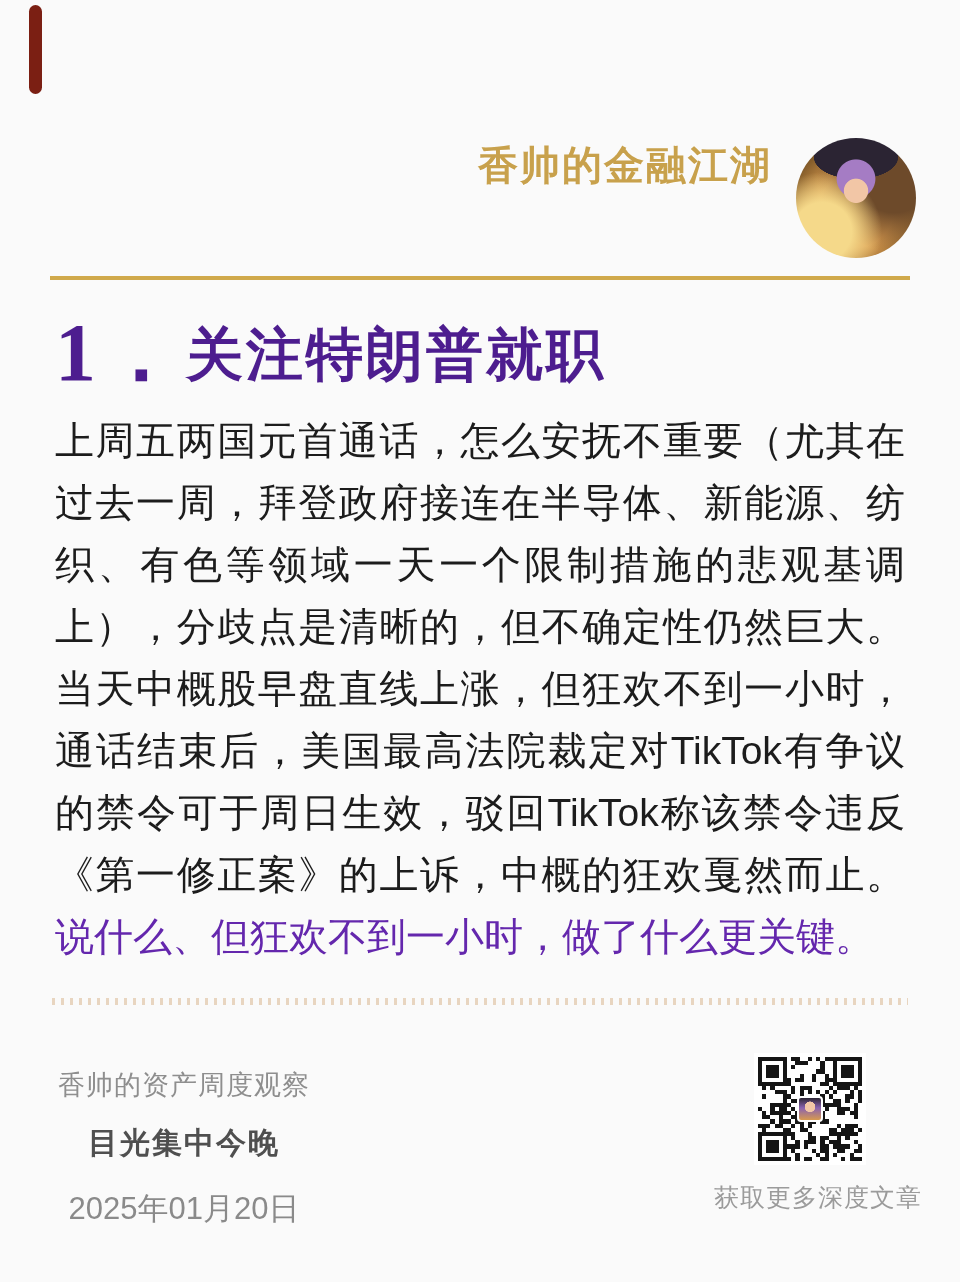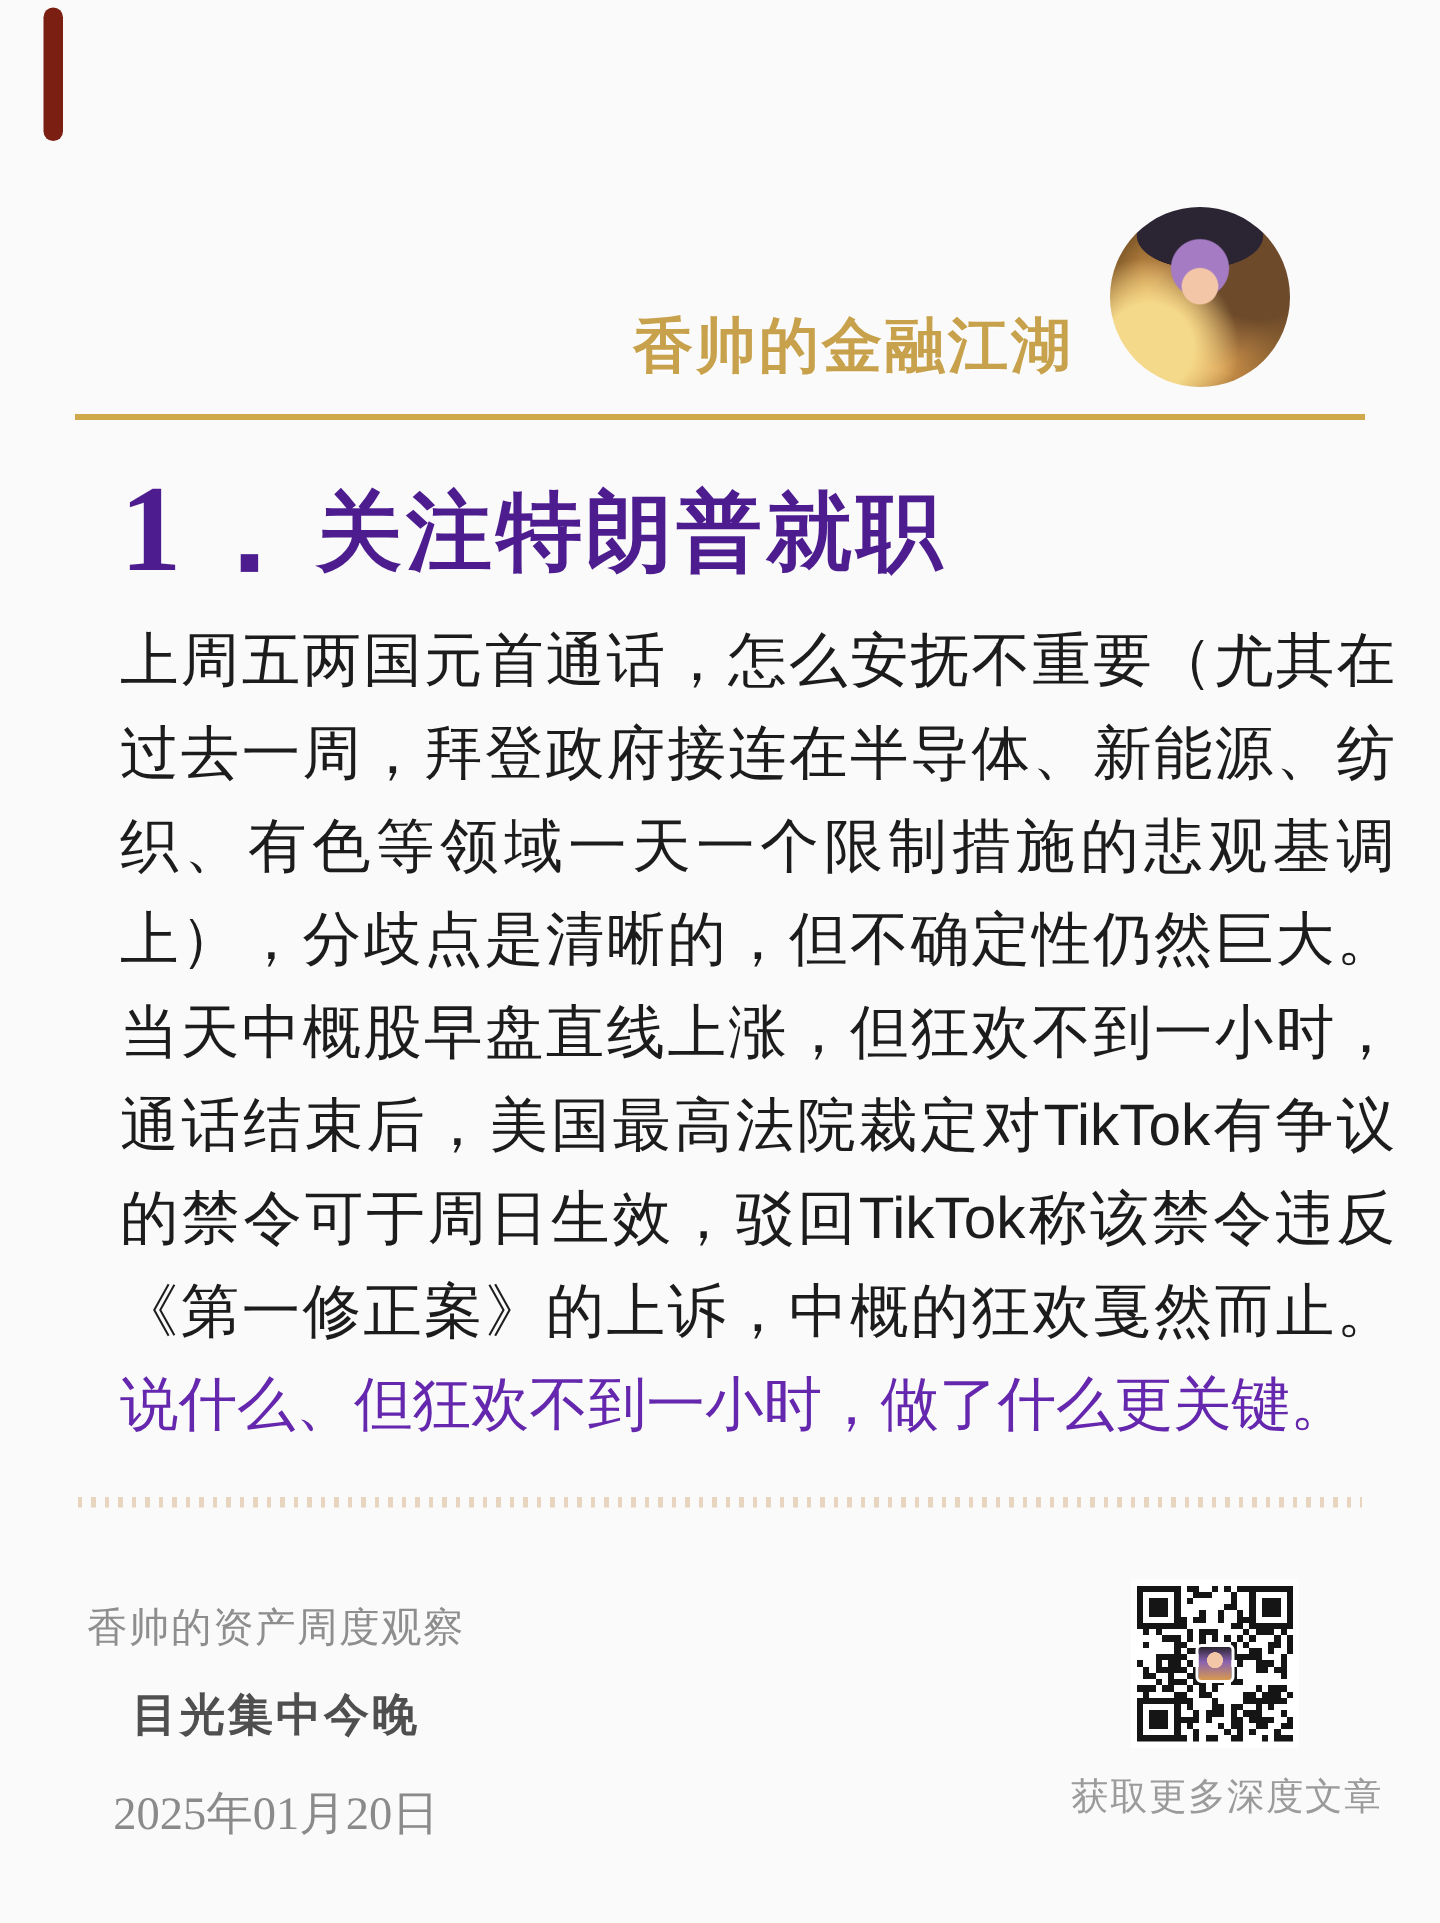--- a/index.html
+++ b/index.html
@@ -17,24 +17,24 @@
     position: absolute;
     left: 29px;
     top: 5px;
     width: 13px;
     height: 89px;
     border-radius: 7px;
     background: #7b1f13;
   }
   .header {
     padding-top: 138px;
-    padding-right: 100px;
+    padding-right: 44px;
     display: flex;
     justify-content: flex-end;
-    align-items: flex-end;
+    align-items: flex-start;
     gap: 24px;
   }
   .brand-title {
     font-family: "Liberation Serif", serif;
     font-weight: bold;
     font-size: 40px;
     letter-spacing: 2px;
     color: #c8a14c;
     text-shadow: 0 1px 0 rgba(255,255,255,.6);
   }
@@ -49,21 +49,21 @@
       radial-gradient(ellipse 58% 30% at 50% 16%, #2b2433 0 60%, rgba(43,36,51,0) 61%),
       radial-gradient(circle at 22% 78%, #f5d98a 0 22%, rgba(245,217,138,0) 45%),
       radial-gradient(circle at 82% 30%, #6d4a2a 0 30%, rgba(109,74,42,0) 60%),
       radial-gradient(circle at 50% 60%, #d89a4e 0 40%, #7a5526 75%, #4c3418 100%);
   }
   .gold-divider {
     height: 4px;
     margin: 18px 50px 0 50px;
     background: #d0a94b;
   }
-  .main { padding: 0 55px; margin-left: 25px; }
+  .main { padding: 0 55px; }
   .article-title {
     margin-top: 32px;
     color: #4d1d8f;
     font-family: "Liberation Serif", serif;
     font-weight: bold;
     line-height: 1;
     white-space: nowrap;
   }
   .article-title .num {
     font-size: 82px;
@@ -106,21 +106,21 @@
   .footer-headline {
     margin-top: 20px;
     font-family: Liberation Serif, serif;
     font-weight: bold;
     font-size: 30px;
     color: #4f4f4f;
     letter-spacing: 2px;
   }
   .footer-date {
     margin-top: 24px;
-    font-family: Liberation Serif, serif;
+    font-family: Liberation Sans, sans-serif;
     font-size: 31px;
     color: #8a8a8a;
   }
   .footer-right {
     width: 190px;
     display: flex;
     flex-direction: column;
     align-items: center;
   }
   .qr-box {

